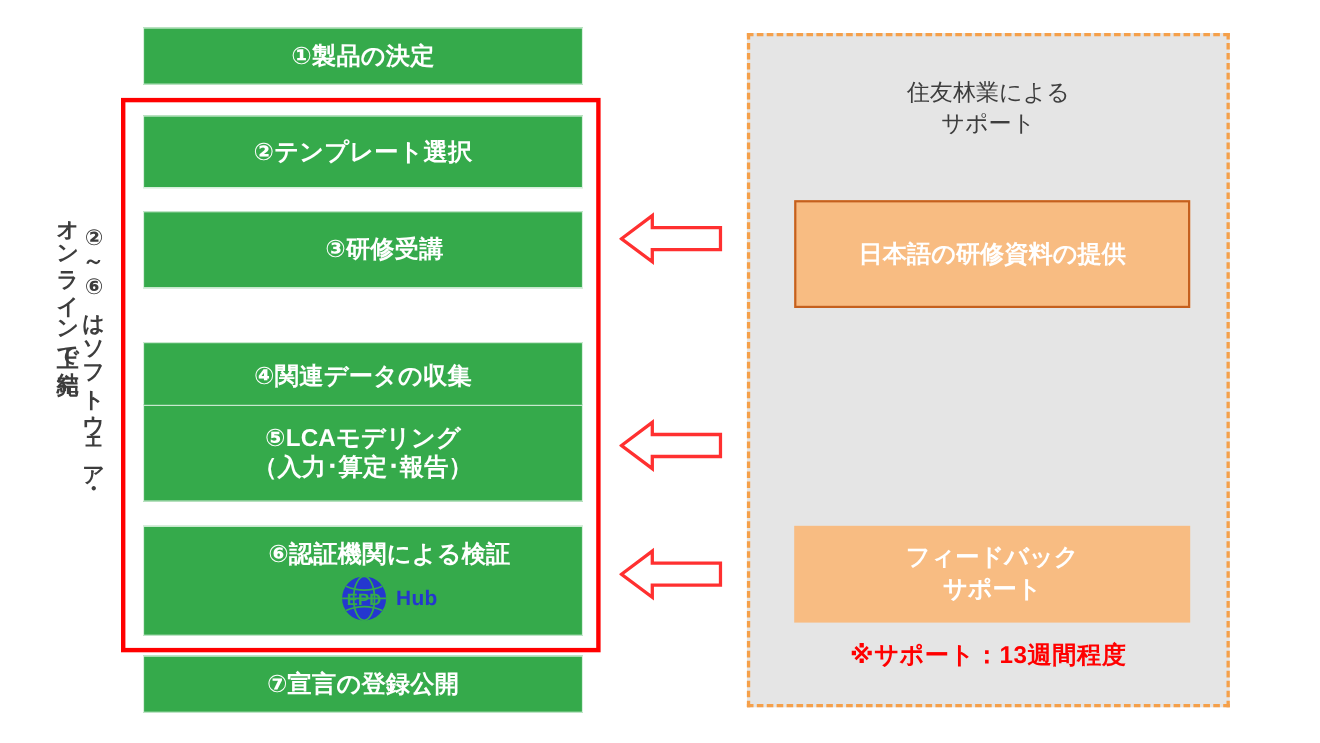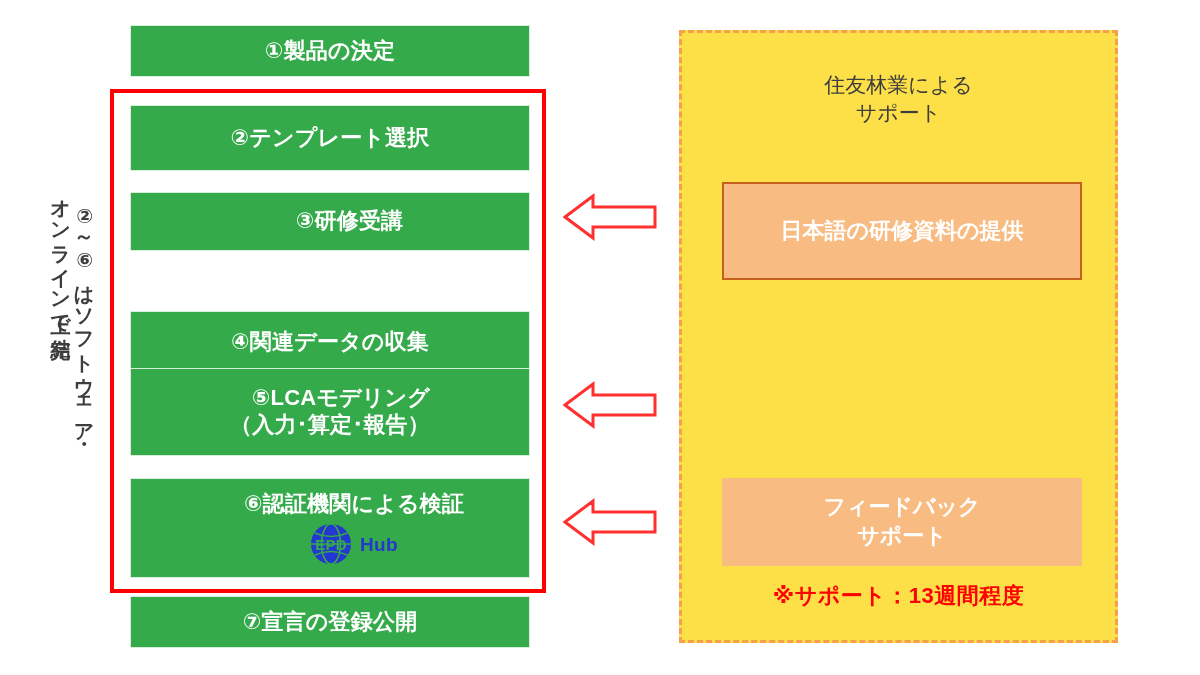--- a/index.html
+++ b/index.html
@@ -69,26 +69,26 @@
     color: #ffffff;
     font-weight: 700;
     font-size: 22px;
     line-height: 1.22;
     display: flex;
     align-items: center;
     justify-content: center;
     text-align: center;
     letter-spacing: 0.2px;
   }
-  .gbox .lines { display: block; text-align: right; }
+  .gbox .lines { display: block; }
   .gbox .l2 { display: block; }
 
   #gbox-1 { top: 25px;  height: 52px; }
   #gbox-2 { top: 105px; height: 66px; }
-  #gbox-3 { top: 192px; height: 59px; padding-left: 39px; }
+  #gbox-3 { top: 192px; height: 70px; padding-left: 39px; }
   #gbox-4 { top: 283px; height: 63px; margin-top: 28px; }
   #gbox-5 { top: 368px; height: 88px; }
   #gbox-6 { top: 478px; height: 100px; flex-direction: column; justify-content: center; gap: 2px; padding-left: 48px; }
   #gbox-7 { top: 596px; height: 52px; }
 
   
   .epd-logo {
     display: flex;
     align-items: center;
     justify-content: center;
@@ -120,21 +120,21 @@
 
   
   .support-panel {
     position: absolute;
     left: 679px;
     top: 30px;
     width: 439px;
     height: 613px;
     border: 3px dashed #F5A04A;
     box-sizing: border-box;
-    background: #fde047;
+    background: #e5e5e5;
   }
   .support-title {
     position: absolute;
     left: 0;
     top: 38px;
     width: 100%;
     text-align: center;
     font-size: 21px;
     font-weight: 400;
     line-height: 1.35;

